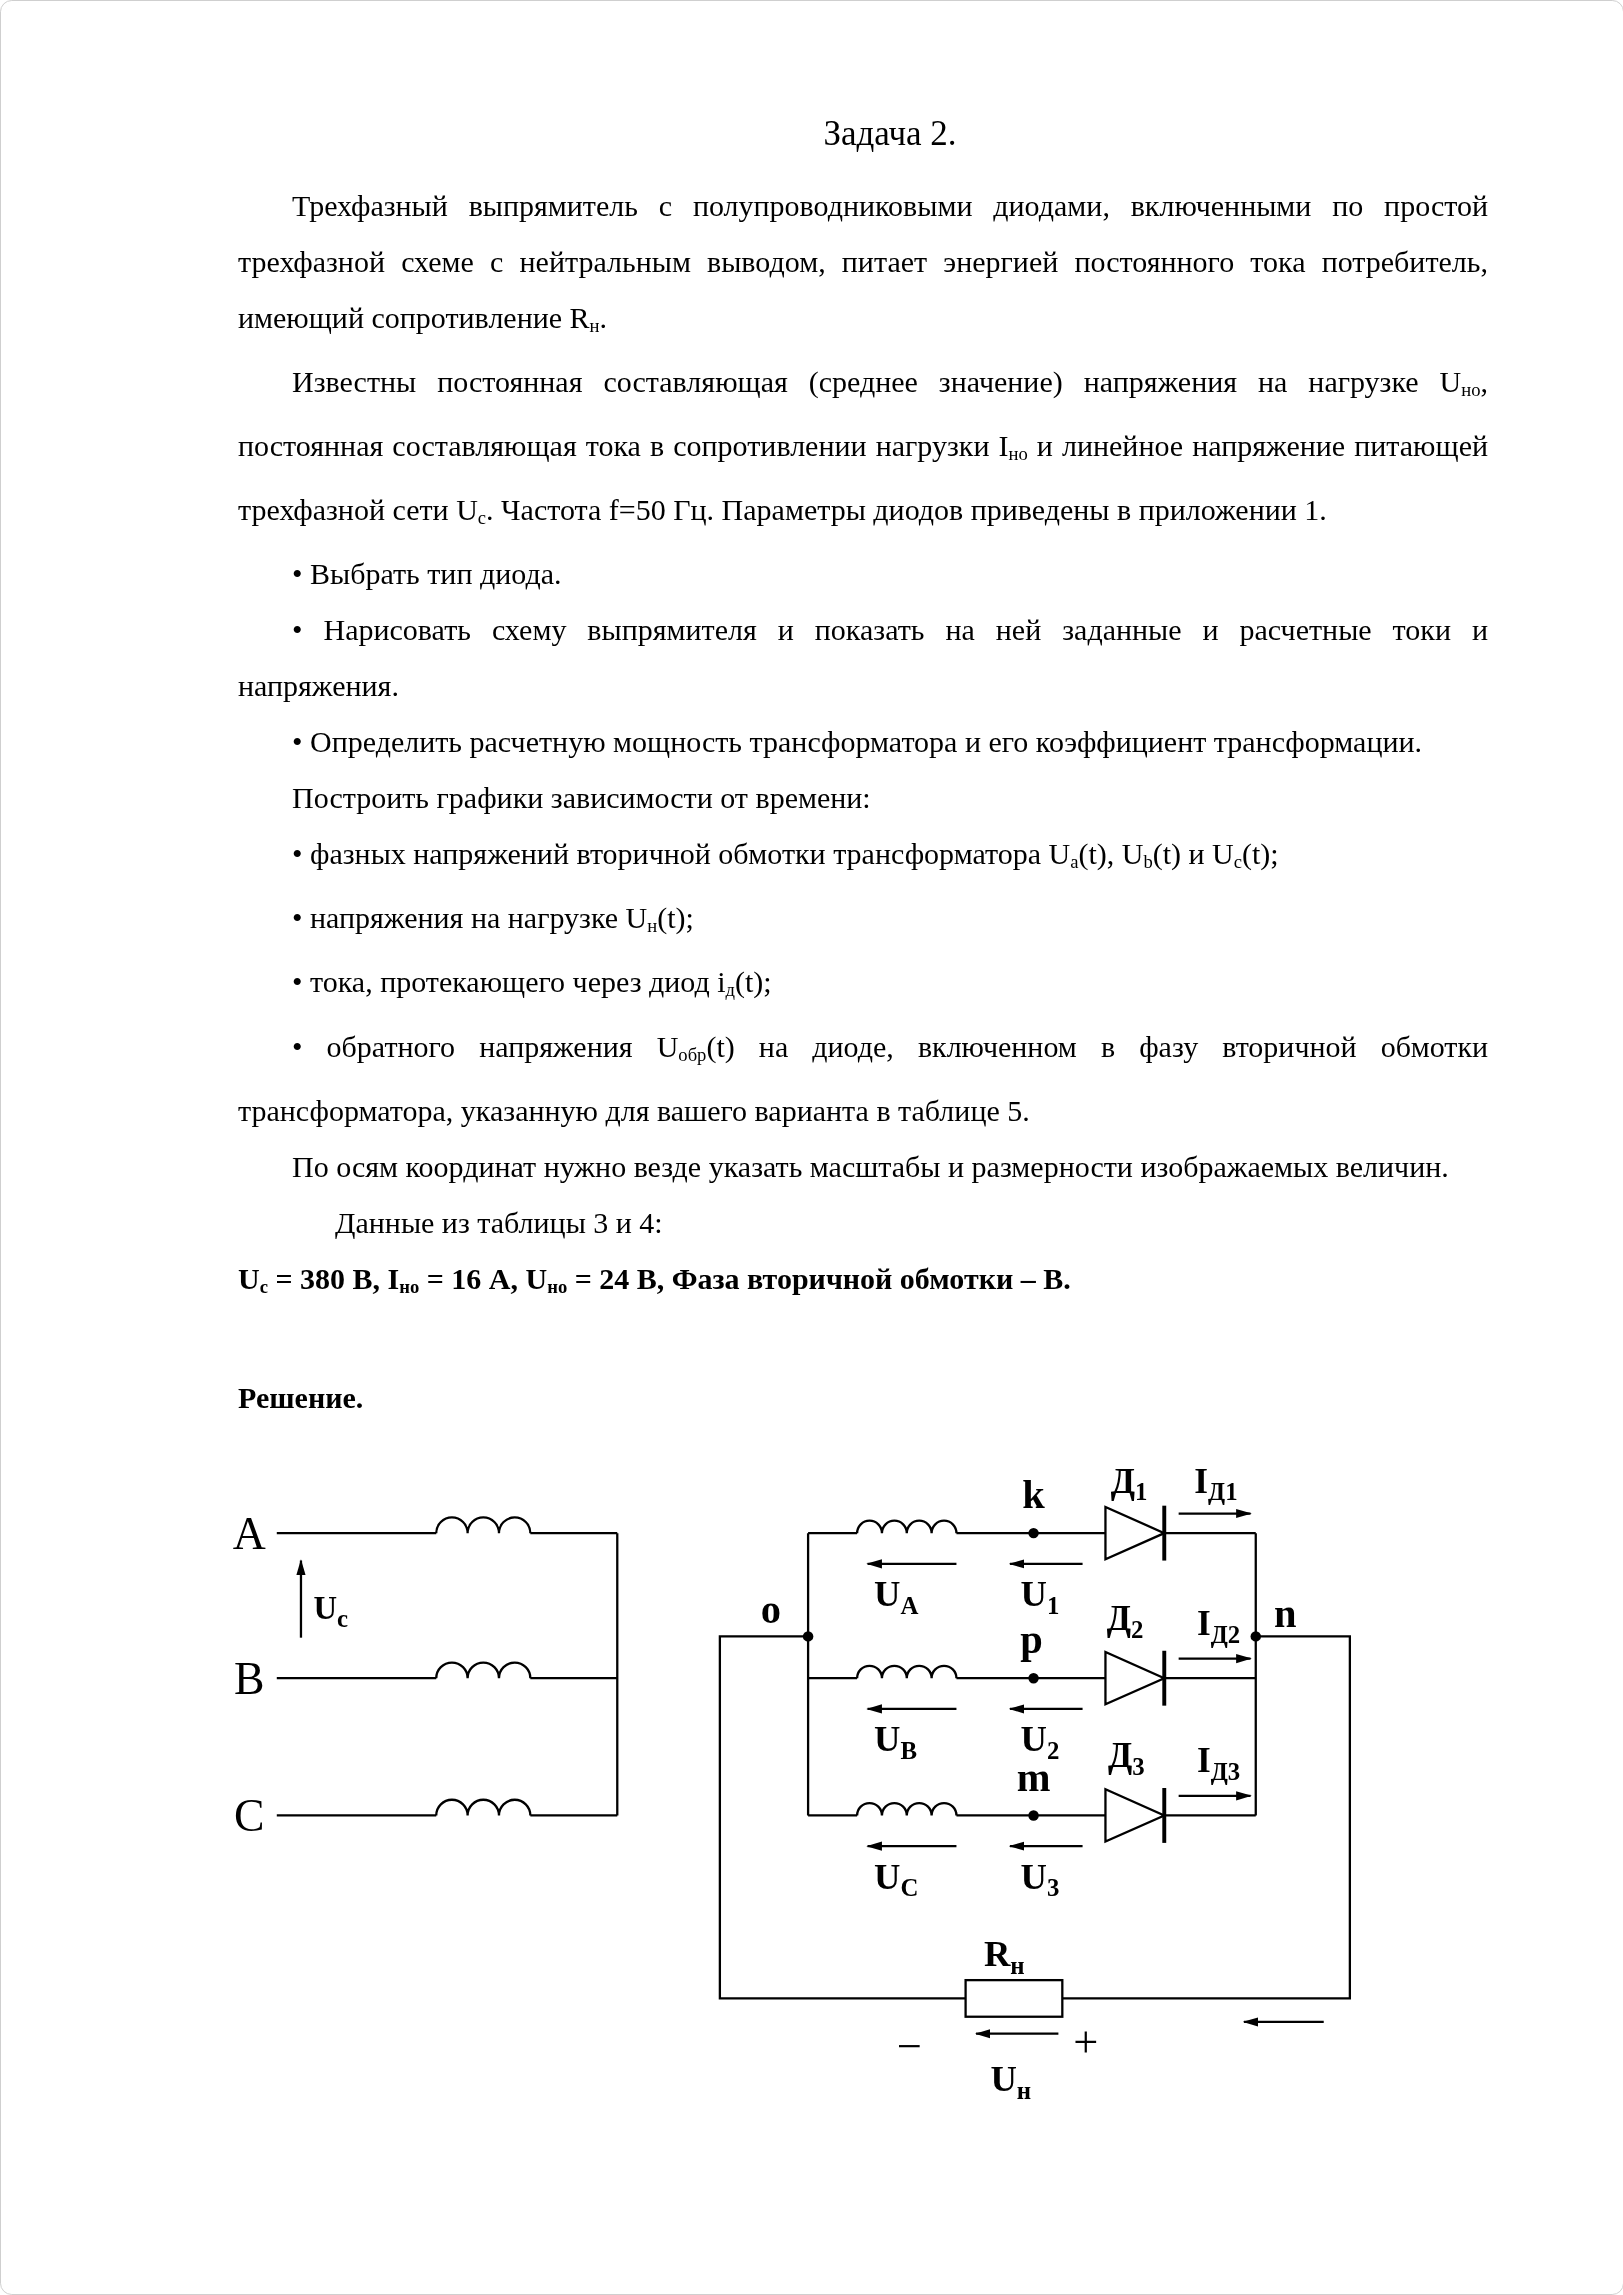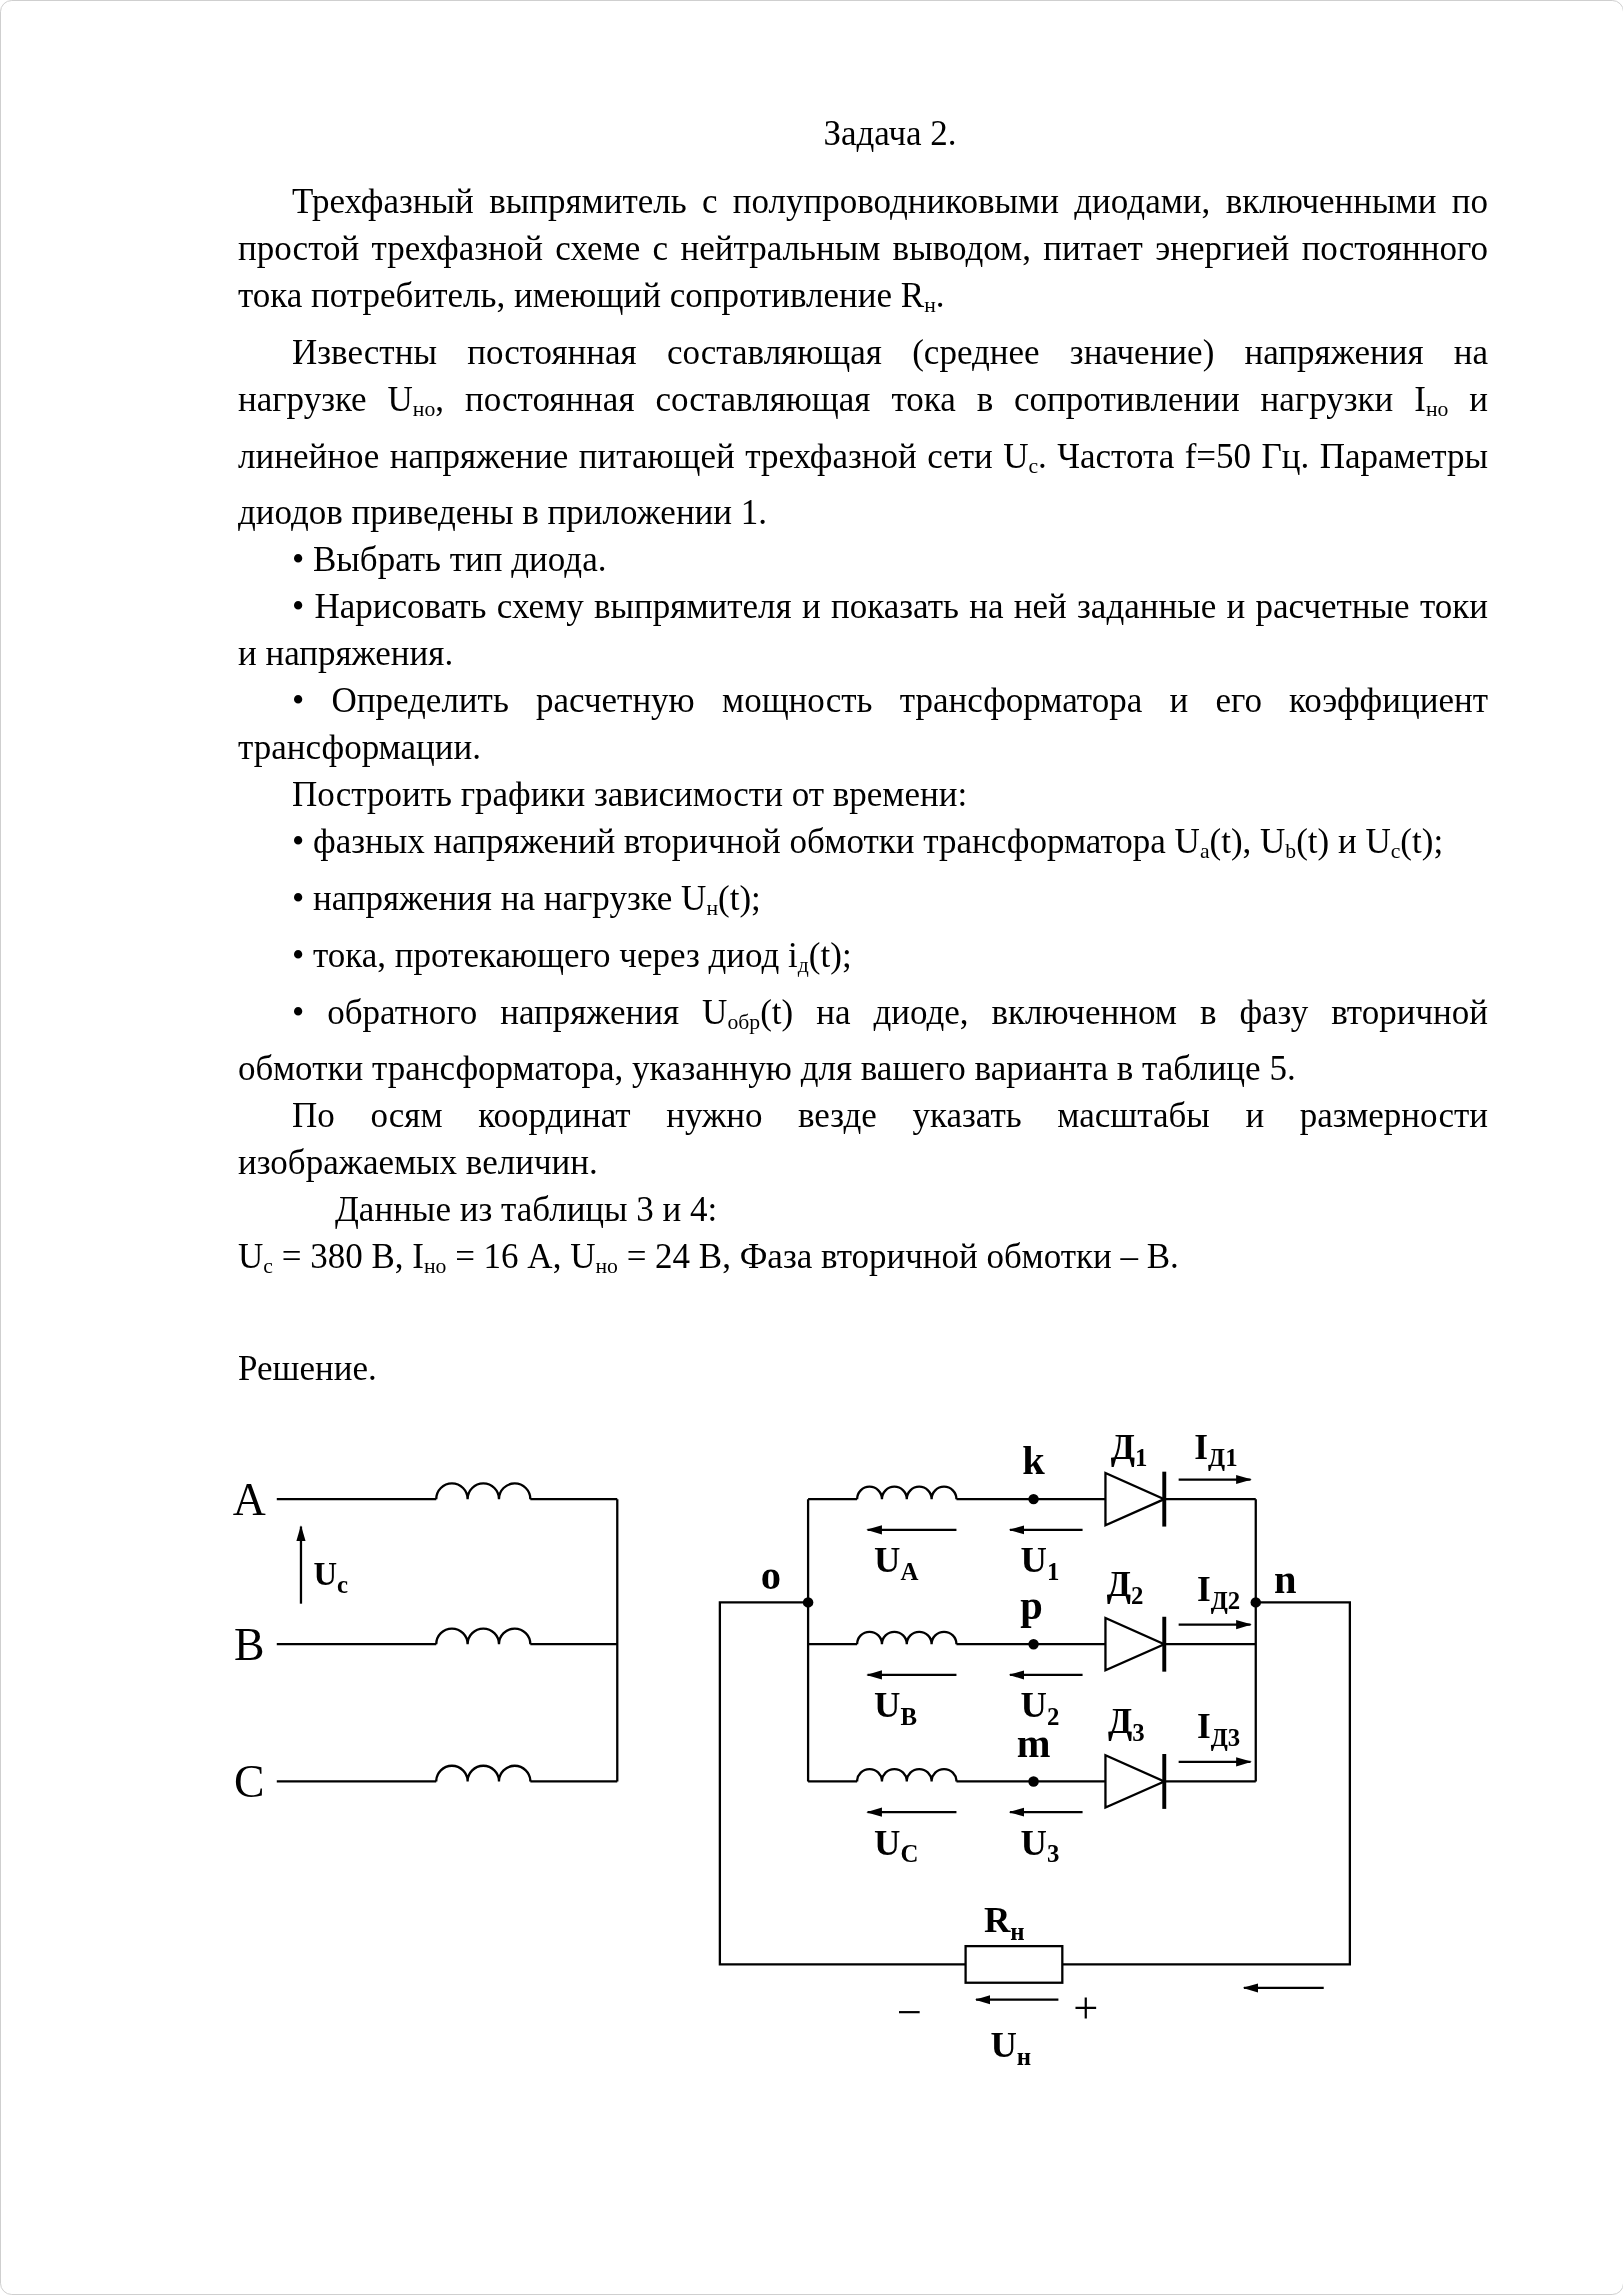--- a/index.html
+++ b/index.html
@@ -1,24 +1,24 @@
 <!DOCTYPE html>
 <html style="font-size:10.5px"><head>
 <meta charset="utf-8">
 <style>
   html,body{margin:0;padding:0;background:#ffffff;}
   .page{position:relative;width:1624px;height:2295px;background:#ffffff;
         border:1.3px solid #cfcfcf;border-radius:11.8px;box-sizing:border-box;overflow:hidden;
         font-family:"Liberation Serif","DejaVu Serif",serif;color:#000;}
   .content{padding:110px 135px 0 237px;}
-  .para{margin:0;font-size:35px;line-height:47px;text-align:justify;}
+  .para{margin:0;font-size:30px;line-height:56px;text-align:justify;}
   .title{margin:0 0 21px 0;text-indent:54px;font-size:35px;line-height:46px;text-align:center;}
   .indent{text-indent:54px;}
   .deep{text-indent:97px;}
-  .noindent{text-indent:0;}
+  .noindent{text-indent:0;font-weight:bold;}
   .solution{margin-top:55px;text-align:left;}
   .sub{font-size:0.62em;vertical-align:-0.22em;}
   svg.diagram{display:block;margin-top:9.1px;}
   .wire{stroke:#000;stroke-width:3.5;fill:none;}
   .thick{stroke-width:6;}
   .sym{fill:#ffffff;stroke:#000;stroke-width:3.5;}
   .dot{fill:#000;stroke:none;}
   svg text{fill:#000;font-family:"Liberation Serif","DejaVu Serif",serif;}
   .t-phase{font-size:70px;}
   .t-node{font-size:62px;font-weight:bold;}

